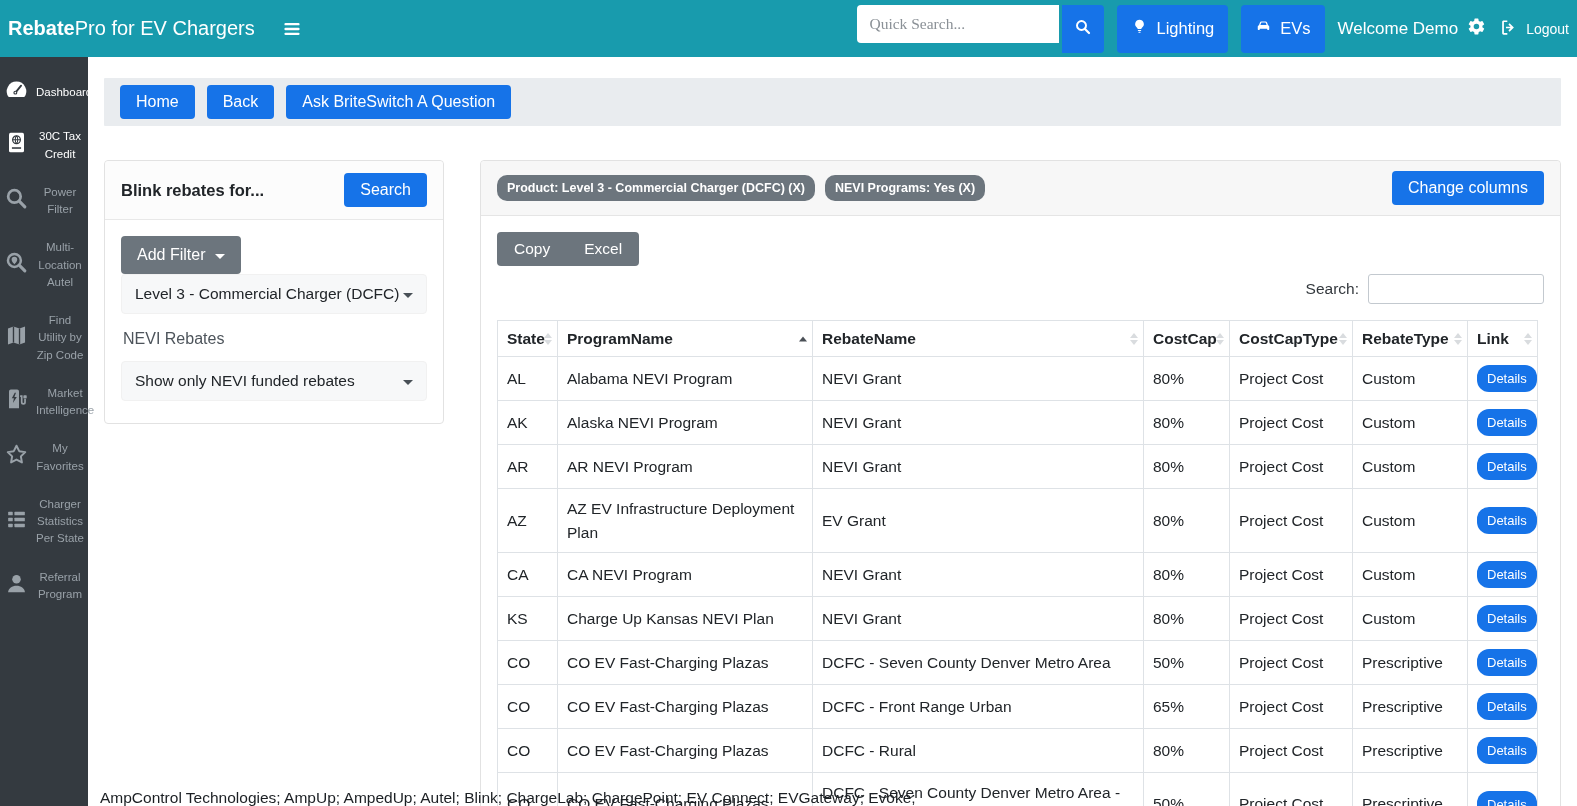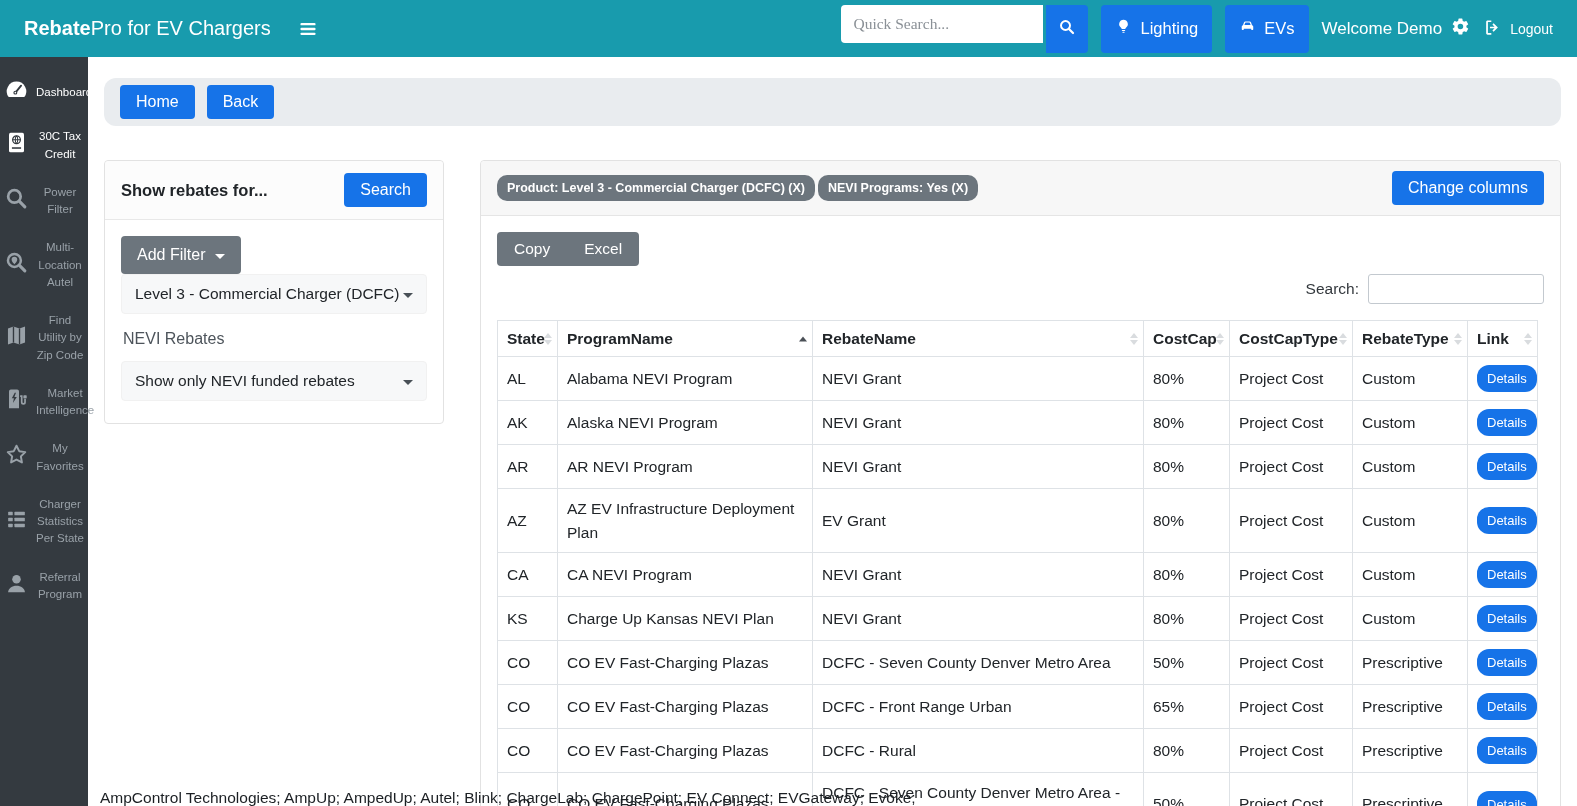--- a/index.html
+++ b/index.html
@@ -1,21 +1,21 @@
 <!DOCTYPE html>
 <html style="--navbar: #189bad; --sidebar: #343a40; --primary: #1673e8; --secondary: #6c757d;"><head>
 <meta charset="utf-8">
 <style>
   * { box-sizing: border-box; margin: 0; padding: 0; }
   html,body { width:1577px; height:806px; overflow:hidden; background:#fff;
     font-family:"Liberation Sans", sans-serif; color:#212529; }
 
   
   .navbar { height:57px; background:var(--navbar,#189bad); display:flex; align-items:center;
-    padding:0 24px; gap:22px; position:relative; z-index:30; }
+    padding:0 8px; gap:22px; position:relative; z-index:30; }
   .brand { color:#fff; font-size:20px; cursor:pointer; white-space:nowrap; }
   .brand b { font-weight:700; }
   .menu-btn { color:#fff; width:22px; height:22px; cursor:pointer; margin-left:4px; }
   .menu-btn svg { width:100%; height:100%; }
   .nav-right { margin-left:auto; display:flex; align-items:center; gap:13px; }
   .qs-group { display:flex; gap:3px; }
   .qs-input { width:202px; height:38px; border:none; border-radius:4px 0 0 4px; padding:0 12px;
     font-size:15.5px; font-family:Liberation Serif, serif; color:#495057; }
   .qs-input::placeholder { color:#8a9096; }
   .icon-btn, .nav-btn { background:var(--primary,#1673e8); color:#fff; border:none; height:48px;
@@ -32,21 +32,21 @@
   
   .sidebar { position:fixed; left:0; top:57px; bottom:0; width:88px; background:var(--sidebar,#343a40);
     display:flex; flex-direction:column; padding-top:10px; z-index:25; }
   .side-item { display:flex; flex-direction:row; align-items:center; gap:7px; padding:10px 4px 11px;
     color:#99a1a8; font-size:11.5px; line-height:1.5; text-align:center; cursor:pointer; }
   .side-item.active { color:#fff; }
   .side-item svg { width:25px; height:25px; }
 
   
   .main { margin-left:88px; }
-  .btn-bar { margin:21px 16px 10px; background:#e9ecef; border-radius:12px; padding:6px 16px;
+  .btn-bar { margin:21px 16px 10px; background:#e9ecef; border-radius:1px; padding:6px 16px;
     display:flex; align-items:center; gap:12px; height:48px; }
   .btn-primary { background:var(--primary,#1673e8); color:#fff; border:none; border-radius:4px;
     font-size:16px; padding:8px 16px; cursor:pointer; font-family:inherit; white-space:nowrap; }
 
   .content-cols { display:flex; align-items:flex-start; padding:24px 16px 0; gap:36px; }
 
   
   .filter-card { width:340px; background:#fff; border:1px solid #e2e2e2; border-radius:4px; flex:none; }
   .filter-head { display:flex; justify-content:space-between; align-items:center; padding:12px 16px;
     background:#fcfcfc; border-bottom:1px solid #e8e8e8; border-radius:4px 4px 0 0; }
@@ -60,21 +60,21 @@
   .field-label { font-size:16px; color:#4d545b; margin:16px 2px 13px; }
   .select { background:#f7f8f9; border:1px solid #f1f1f1; border-radius:4px; padding:10px 13px;
     font-size:15.5px; color:#212529; display:flex; justify-content:space-between; align-items:center;
     cursor:pointer; }
   .select .caret-down { border-top-color:#495057; }
 
   
   .table-card { flex:1; background:#fff; border:1px solid #e2e2e2; border-radius:4px; min-height:650px; }
   .table-head-strip { display:flex; justify-content:space-between; align-items:center; padding:10px 16px;
     background:#f7f7f7; border-bottom:1px solid #e5e5e5; border-radius:4px 4px 0 0; min-height:55px; }
-  .badges { display:flex; gap:3px; flex-wrap:wrap;align-items:flex-end; }
+  .badges { display:flex; gap:10px; flex-wrap:wrap;align-items:flex-end; }
   .badge { background:var(--secondary,#6c757d); color:#fff; font-size:12.5px; font-weight:700;
     padding:6px 10px; border-radius:10px; cursor:pointer; white-space:nowrap; }
   .table-body { padding:16px; }
   .btn-group { display:inline-flex; background:var(--secondary,#6c757d); border-radius:4px; }
   .btn-group button { background:transparent; border:none; color:#fff; font-size:15.5px; padding:8px 17px;
     font-family:inherit; cursor:pointer; }
   .search-row { display:flex; justify-content:flex-end; align-items:center; gap:9px; margin:8px 0 16px;
     font-size:15.5px; color:#33383d; }
   .search-row input { width:176px; height:30px; border:1px solid #c3c9cf; border-radius:3px; padding:0 8px;
     font-size:14px; font-family:inherit; }
@@ -226,27 +226,28 @@
         </svg></span>
       <span>Referral Program</span>
     </div>
   </div>
 
 <div class="main">
 
   <div class="btn-bar">
     <button class="btn-primary">Home</button>
     <button class="btn-primary">Back</button>
+    <button class="btn-primary">Ask BriteSwitch A Question</button>
   </div>
 
   <div class="content-cols">
 
     <div class="filter-card">
       <div class="filter-head">
-        <div class="filter-title">Show rebates for...</div>
+        <div class="filter-title">Blink rebates for...</div>
         <button class="btn-primary">Search</button>
       </div>
       <div class="filter-body">
         <button class="btn-secondary">
           <span>Add Filter</span>
           <i class="caret-down"></i>
         </button>
         <div class="select">
           <span>Level 3 - Commercial Charger (DCFC)</span>
           <i class="caret-down"></i>

